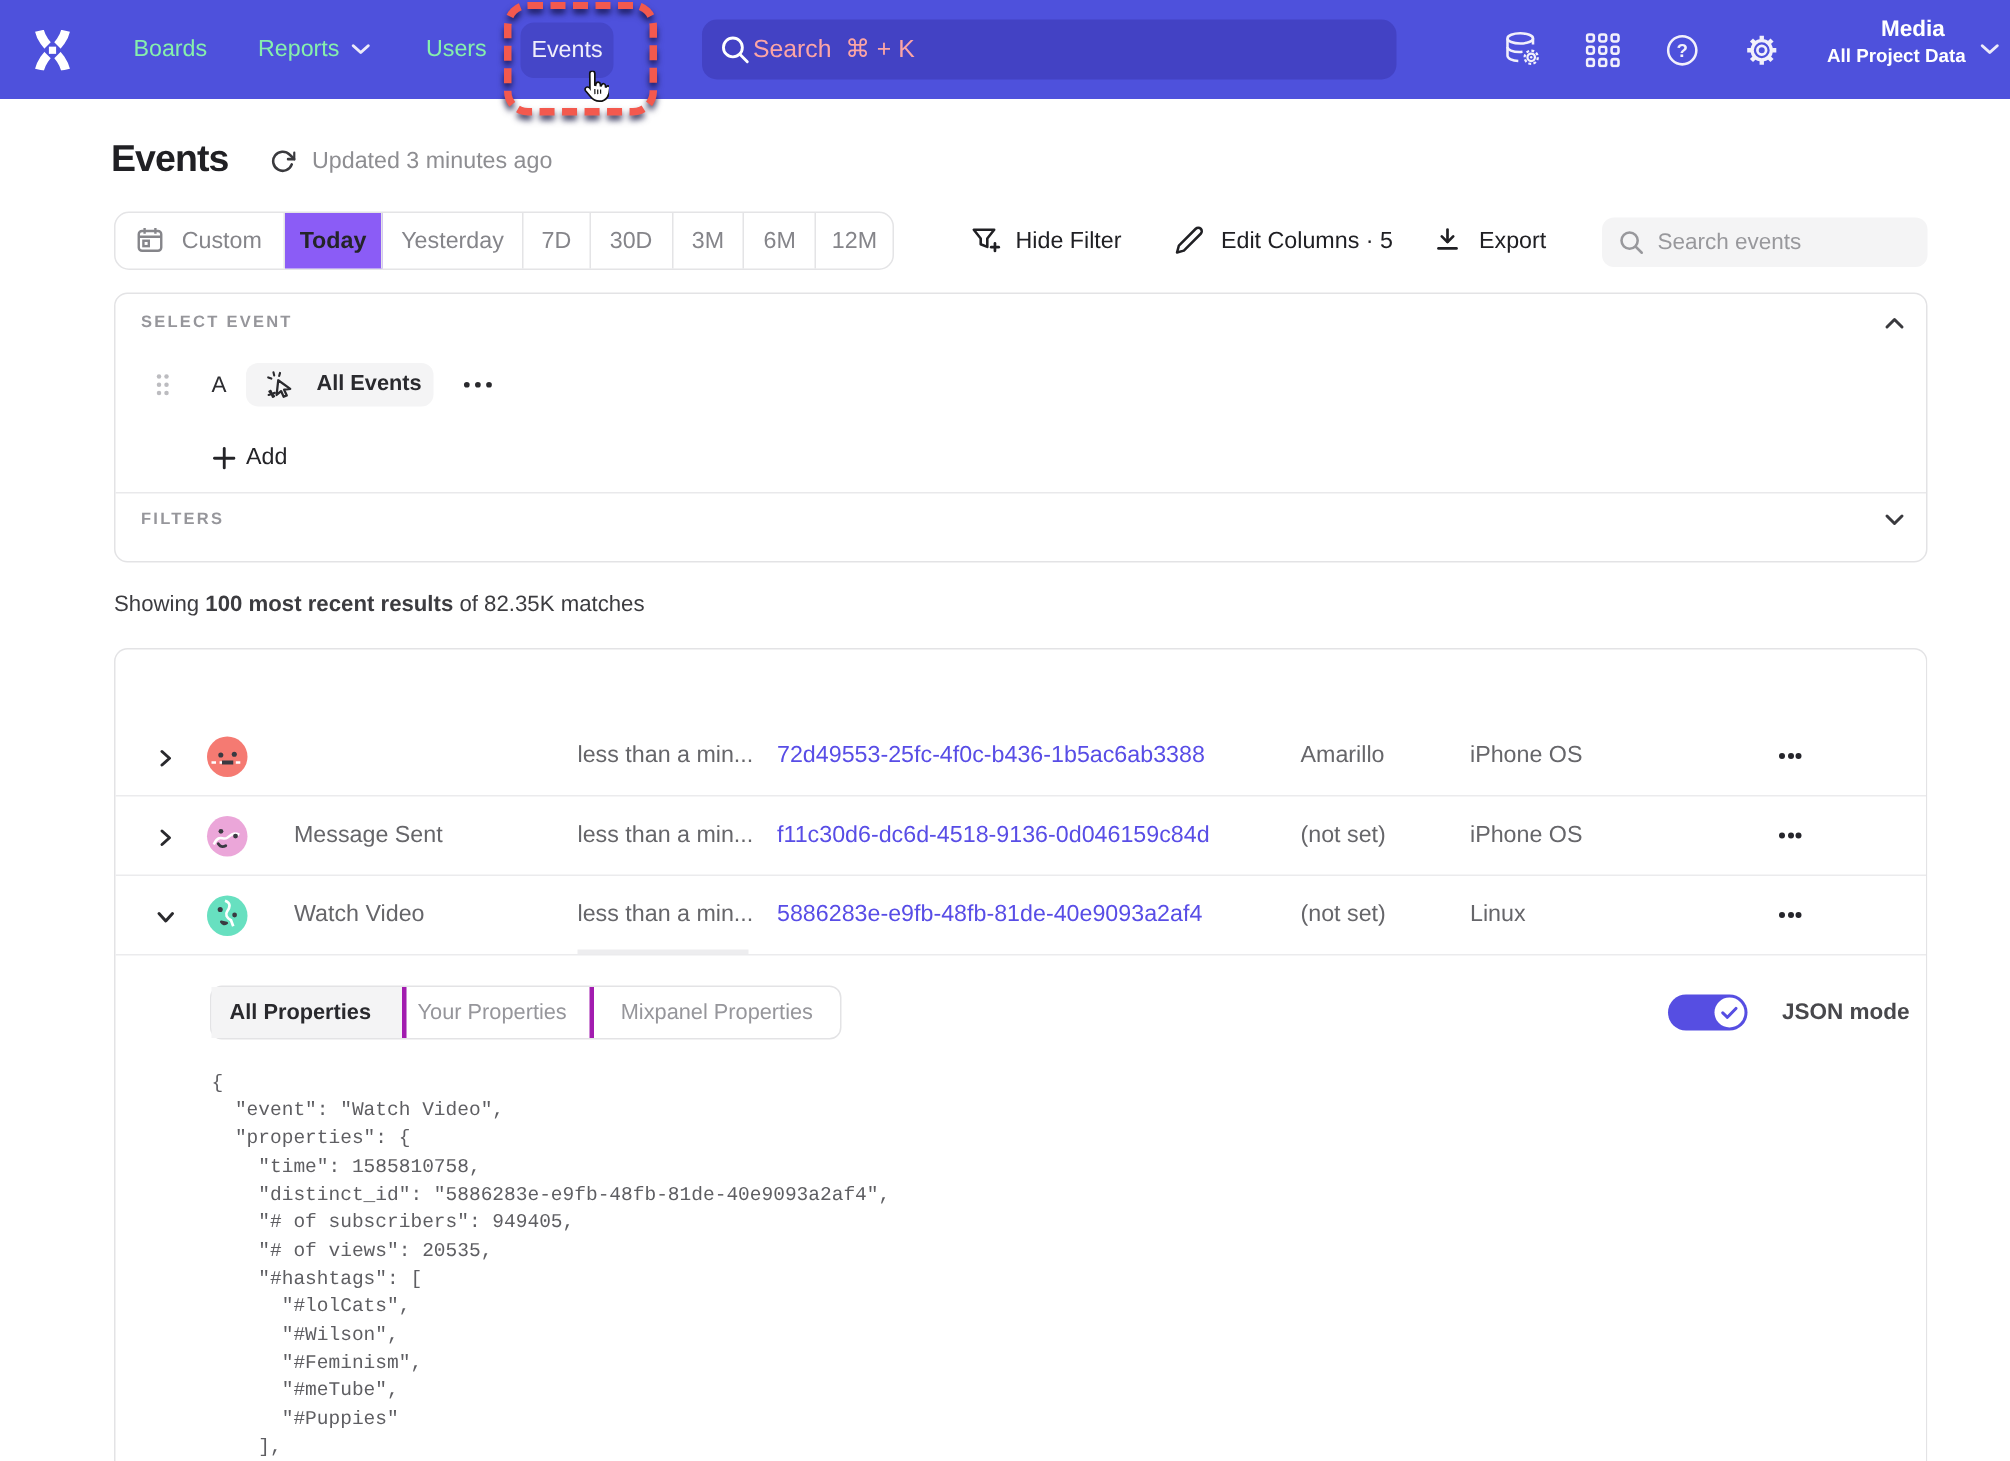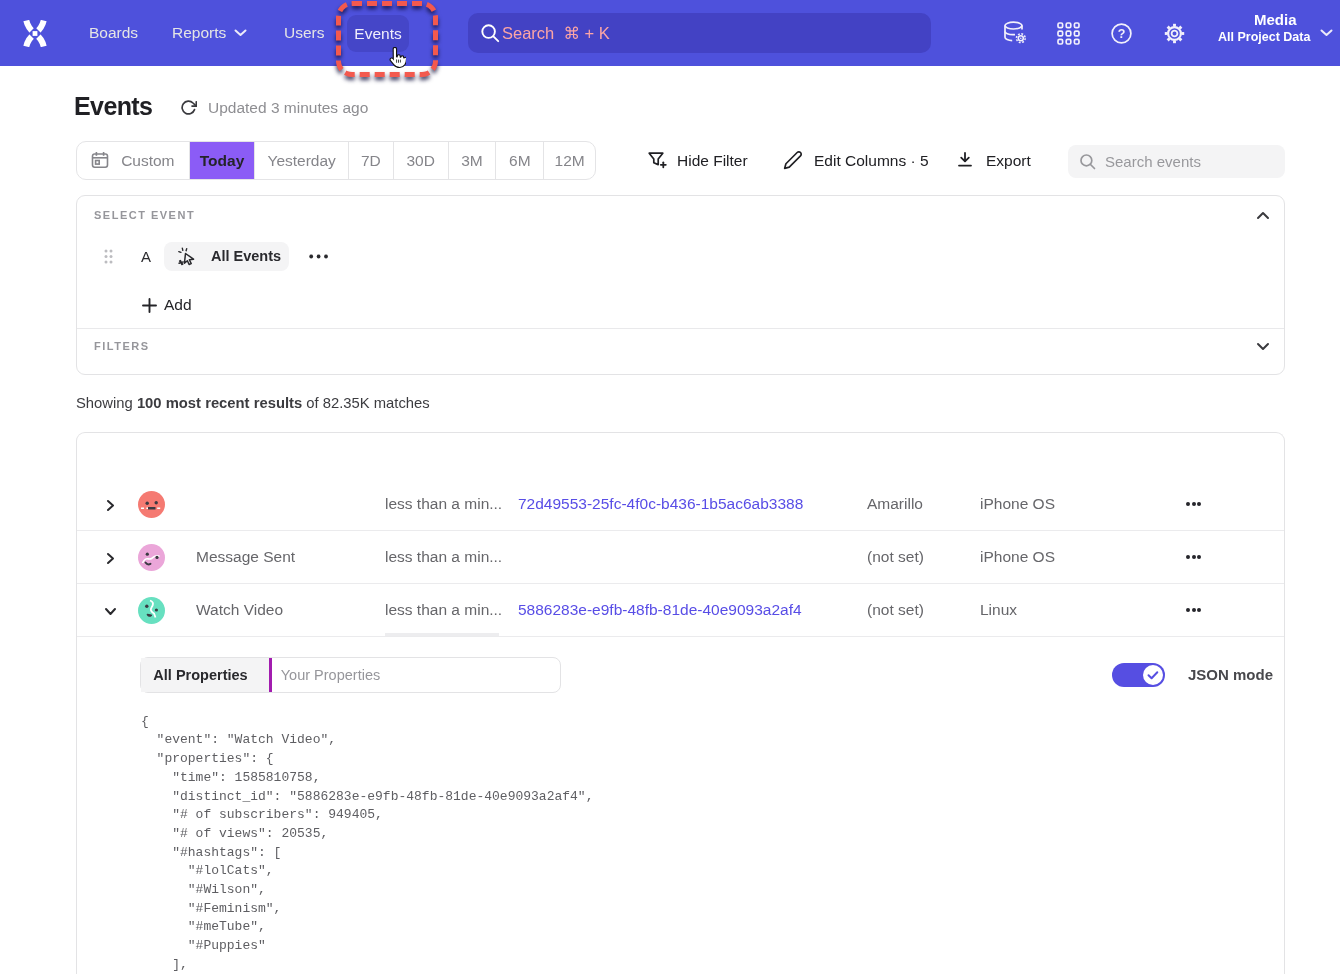--- a/index.html
+++ b/index.html
@@ -1,21 +1,21 @@
 <!DOCTYPE html>
 <html><head>
 <meta charset="utf-8">
 <style>
 * { margin:0; padding:0; box-sizing:border-box; }
 html,body { width:1340px; height:974px; background:#fff; font-family:"Liberation Sans",sans-serif; overflow:hidden; position:relative; }
 .abs { position:absolute; }
 
 
 #nav { position:absolute; left:0; top:0; width:1340px; height:66px; background:#4e51dc; }
-.navlink { position:absolute; top:0; height:78px; line-height:66px; color:#e5e5e5; font-size:15.5px; font-weight:500; }
+.navlink { position:absolute; top:0; height:78px; line-height:66px; color:#86efac; font-size:15.5px; font-weight:500; }
 #events-btn { position:absolute; left:347px; top:15px; width:62px; height:37px; background:#4546c8; border-radius:9px; color:#f0eefb; font-size:15.5px; font-weight:500; text-align:center; line-height:37px; }
 #annot { position:absolute; left:336px; top:1px; width:102px; height:76px; border:5px dashed #f3594e; border-radius:16px; filter:drop-shadow(0 3.5px 2px rgba(15,15,60,0.85)); }
 #navsearch { position:absolute; left:468px; top:13px; width:463px; height:40px; background:#4342c4; border-radius:10px; }
 #navsearch .txt { position:absolute; left:34px; top:0; height:40px; line-height:40px; color:#fca5a5; font-size:16.5px; }
 #media { position:absolute; left:1218px; top:9px; color:#fff; }
 #media .m1 { font-size:15px; font-weight:700; line-height:22px;margin-left:36px; }
 #media .m2 { font-size:12.5px; font-weight:700; line-height:13px; }
 
 
 #h1 { position:absolute; left:74px; top:91.5px; font-size:25px; letter-spacing:-0.6px; font-weight:700; color:#202024; }
@@ -270,20 +270,21 @@
         <polyline points="2,2 7,6.5 2,11" stroke="#2a2a2e" stroke-width="2" fill="none" stroke-linecap="round" stroke-linejoin="round"></polyline>
       </svg>
     <svg class="avatar" style="background:#eba6d9" viewBox="0 0 27 27">
       <path d="M4.5 19 C8 11.5 10.5 16.5 13.5 14.5 C16.5 12.5 17.5 10.5 21.5 12.5" stroke="#fff" stroke-width="1.7" fill="none"></path>
       <circle cx="9.3" cy="10.2" r="1.6" fill="#3a3a42"></circle>
         <circle cx="19" cy="13.4" r="1.6" fill="#3a3a42"></circle>
       <path d="M7.5 18.5 Q9.5 21.5 12.5 19.8" stroke="#3a3a42" stroke-width="1.9" fill="none" stroke-linecap="round"></path>
     </svg>
     <div class="cell" style="left:119px">Message Sent</div>
     <div class="cell" style="left:308px">less than a min...</div>
+    <div class="cell link" style="left:441px">f11c30d6-dc6d-4518-9136-0d046159c84d</div>
     <div class="cell" style="left:790px">(not set)</div>
     <div class="cell" style="left:903px">iPhone OS</div>
     <div class="kebab">
         <i style="left:0"></i>
         <i style="left:5.7px"></i>
         <i style="left:11.4px"></i>
       </div>
   </div>
   <div class="row" style="top:151px">
     <svg class="abs" style="left:27px;top:23px" width="13" height="9" viewBox="0 0 13 9">
@@ -305,20 +306,21 @@
         <i style="left:5.7px"></i>
         <i style="left:11.4px"></i>
       </div>
     <div class="abs" style="left:308px;top:49px;width:114px;height:3px;background:#ededef"></div>
   </div>
 </div>
 
 <div id="tabs">
   <div class="t active" style="width:131px;padding-right:9px">All Properties</div>
   <div class="t" style="width:125px;padding-right:8px">Your Properties</div>
+  <div class="t" style="width:165px">Mixpanel Properties</div>
 </div>
 <div id="toggle">
   <svg class="abs" style="right:1px;top:1px" width="22" height="22" viewBox="0 0 22 22">
     <circle cx="11" cy="11" r="10" fill="#fff"></circle>
     <path d="M6.5 11.2 L9.6 14.2 L15.3 8.3" stroke="#564ee2" stroke-width="2" fill="none" stroke-linecap="round" stroke-linejoin="round"></path>
   </svg>
 </div>
 <div id="jsonmode">JSON mode</div>
 <pre id="json">{
   "event": "Watch Video",

